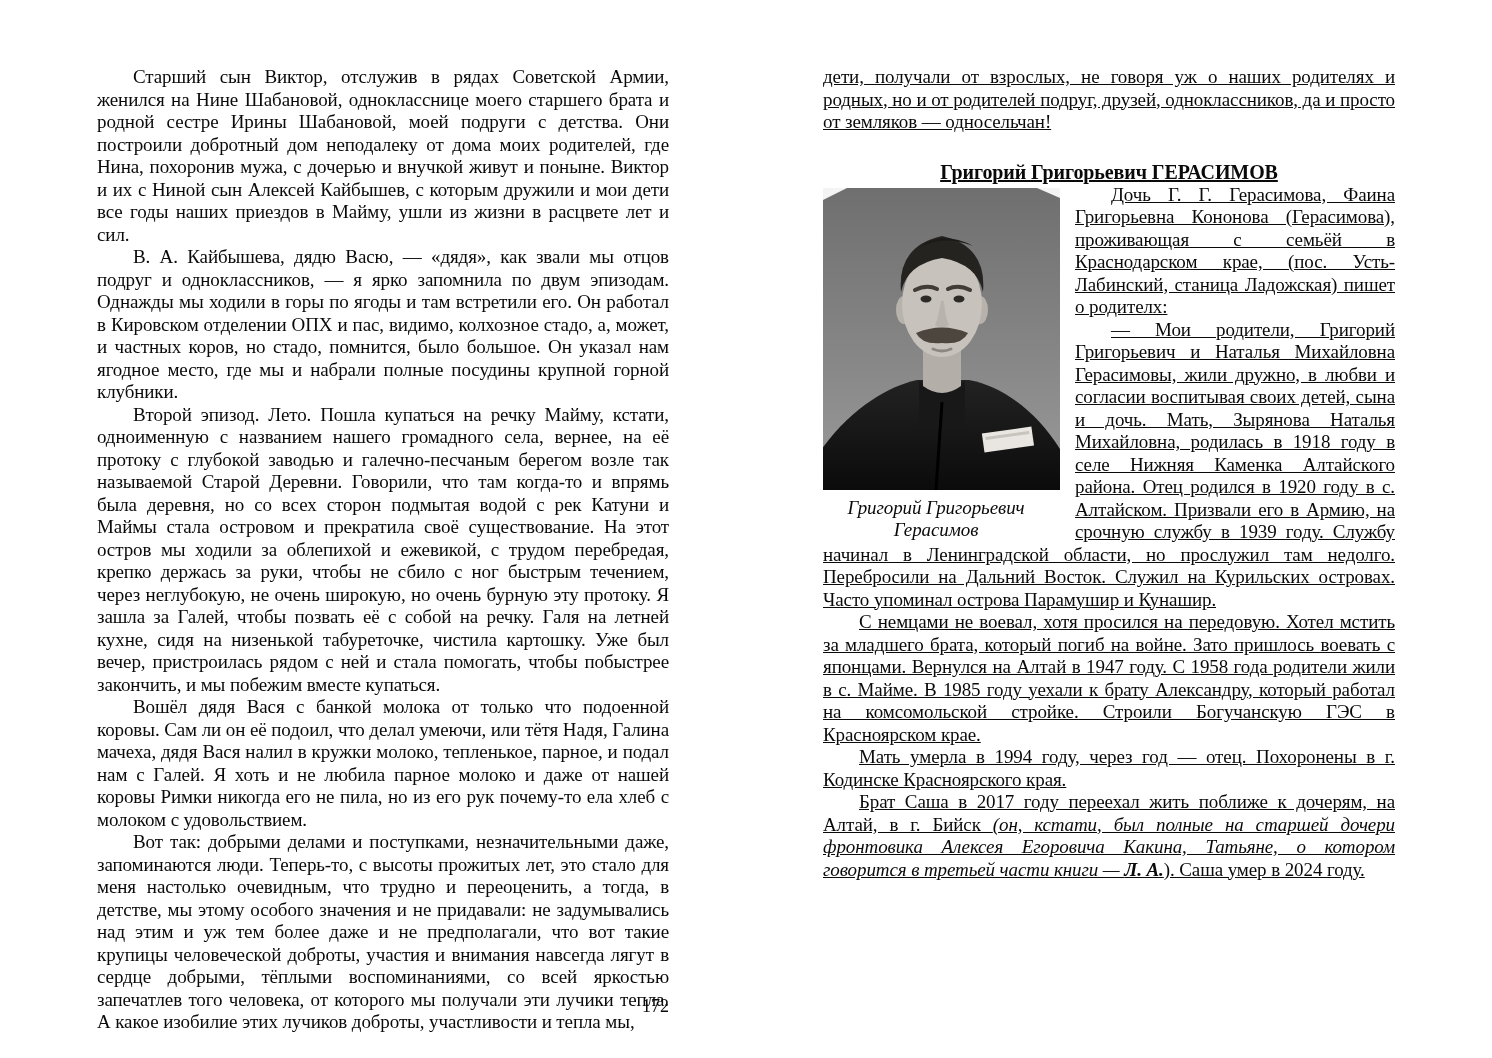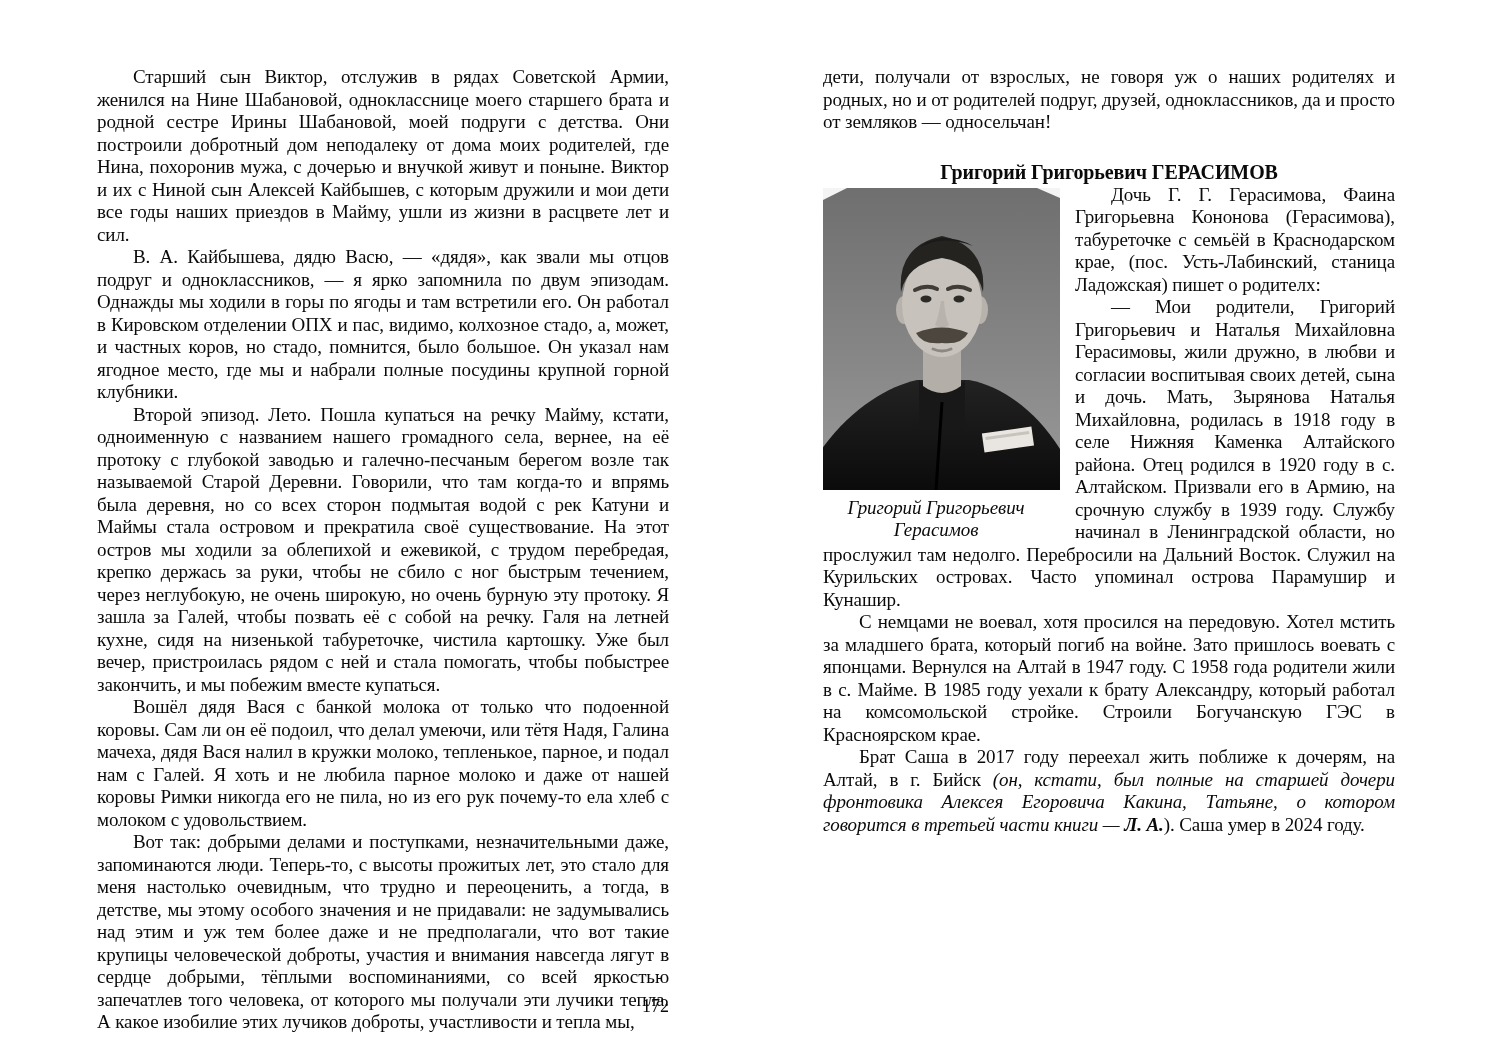--- a/index.html
+++ b/index.html
@@ -16,21 +16,21 @@
   .page {
     position: absolute;
     top: 66px;
     width: 572px;
     font-size: 19px;
     line-height: 22.5px;
     text-align: justify;
     letter-spacing: -0.1px;
   }
   .page--left  { left: 97px;  }
-  .page--right { left: 823px; }
+  .page--right { left: 823px; text-decoration: underline; }
   .para { margin: 0; text-indent: 36px; }
   .para--no-indent { text-indent: 0; }
   .chapter-heading {
     margin: 26px 0 0 0;
     text-align: center;
     text-indent: 0;
     font-size: 20px;
     font-weight: bold;
     line-height: 24px;
   }
@@ -138,19 +138,20 @@
 
         <path d="M119 214 L 113 302" stroke="#000000" stroke-width="3"></path>
 
         <path d="M0 0 L 24 0 L 0 12 Z" fill="#f4f4f4"></path>
         <path d="M237 0 L 214 0 L 237 10 Z" fill="#f4f4f4"></path>
       </svg>
       <figcaption class="photo-caption">Григорий Григорьевич
 Герасимов</figcaption>
     </figure>
 
-    <p class="para">Дочь Г. Г. Герасимова, Фаина Григорьевна Кононова (Герасимова), табуреточке с семьёй в Краснодарском крае, (пос. Усть-Лабинский, станица Ладожская) пишет о родителх:</p>
+    <p class="para">Дочь Г. Г. Герасимова, Фаина Григорьевна Кононова (Герасимова), проживающая с семьёй в Краснодарском крае, (пос. Усть-Лабинский, станица Ладожская) пишет о родителх:</p>
     <p class="para">— Мои родители, Григорий Григорьевич и Наталья Михайловна Герасимовы, жили дружно, в любви и согласии воспитывая своих детей, сына и дочь. Мать, Зырянова Наталья Михайловна, родилась в 1918 году в селе Нижняя Каменка Алтайского района. Отец родился в 1920 году в с. Алтайском. Призвали его в Армию, на срочную службу в 1939 году. Службу начинал в Ленинградской области, но прослужил там недолго. Перебросили на Дальний Восток. Служил на Курильских островах. Часто упоминал острова Парамушир и Кунашир.</p>
     <p class="para">С немцами не воевал, хотя просился на передовую. Хотел мстить за младшего брата, который погиб на войне. Зато пришлось воевать с японцами. Вернулся на Алтай в 1947 году. С 1958 года родители жили в с. Майме. В 1985 году уехали к брату Александру, который работал на комсомольской стройке. Строили Богучанскую ГЭС в Красноярском крае.</p>
+    <p class="para">Мать умерла в 1994 году, через год — отец. Похоронены в г. Кодинске Красноярского края.</p>
     <p class="para"><span>Брат Саша в 2017 году переехал жить поближе к дочерям, на Алтай, в г. Бийск </span><span class="italic-run">(он, кстати, был полные на старшей дочери фронтовика Алексея Егоровича Какина, Татьяне, о котором говорится в третьей части книги — </span><span class="bolditalic-run">Л. А.</span><span>). Саша умер в 2024 году.</span></p>
   </div>
 
 </div>
 
 </body></html>

